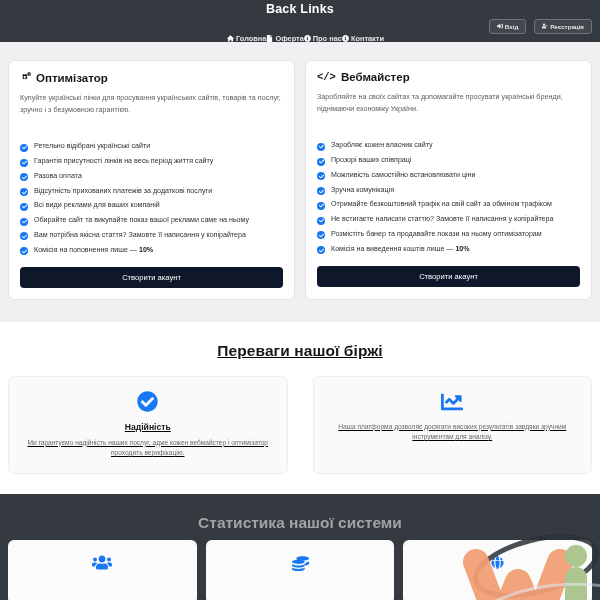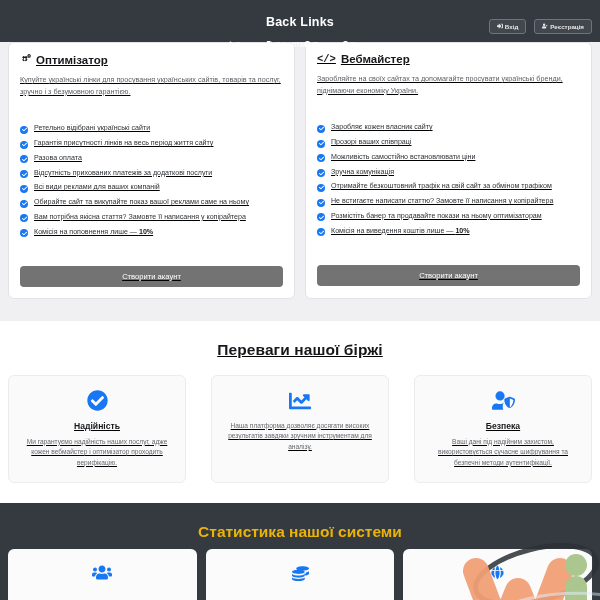--- a/index.html
+++ b/index.html
@@ -16,29 +16,29 @@
     position: relative;
     height: 42px;
     background: #343a40;
     color: #ffffff;
   }
   .brand {
     text-align: center;
     font-size: 12.5px;
     font-weight: bold;
     color: #ffffff;
-    padding-top: 15px;
+    padding-top: 2px;
     letter-spacing: .2px;
   }
   .navlinks {
     display: flex;
     justify-content: center;
     align-items: center;
     gap: 0;
-    margin-top: 11px;
+    margin-top: 18px;
     padding-left: 11px;
   }
   .navlink {
     display: flex;
     align-items: center;
     gap: 2px;
     font-size: 7.4px;
     color: rgba(255,255,255,.88);
     text-decoration: none;
     white-space: nowrap;
@@ -64,22 +64,21 @@
     padding: 3px 7px;
     white-space: nowrap;
     cursor: pointer;
     font-weight: bold;
   }
   .btn-outline svg { width: 6px; height: 6px; fill: #e6e6e6; }
 
   
   .section-top {
     background: #f0f0f2;
-    padding: 0 8px 22px 8px;
-    text-decoration: underline;
+    padding: 18px 8px 22px 8px;
   }
   .cards-row {
     display: flex;
     gap: 10px;
   }
   .panel {
     flex: 1;
     background: #ffffff;
     border: 1px solid #e3e3e6;
     border-radius: 6px;
@@ -126,22 +125,22 @@
     align-items: center;
     justify-content: center;
     margin-top: .4px;
   }
   .check svg { width: 5px; height: 5px; fill: #ffffff; }
   .feat-list li b { font-weight: bold; color: #16181b; }
 
   .btn-primary {
     display: block;
     width: 100%;
-    margin-top: 26px;
-    background: #737373;
+    margin-top: 9px;
+    background: #0f172a;
     color: #ffffff;
     border: none;
     border-radius: 4px;
     padding: 6px 0;
     font-size: 7.6px;
     font-family: inherit;
     cursor: pointer;
     text-align: center;
   }
 
@@ -189,21 +188,21 @@
     padding: 20px 8px 0 8px;
     height: 132px;
     overflow: hidden;
   }
   .section-heading-light {
     position: relative;
     z-index: 2;
     text-align: center;
     font-size: 15.5px;
     font-weight: bold;
-    color: #eab308;
+    color: #a3a3a3;
     margin-bottom: 8px;
   }
   .stats-row { position: relative; z-index: 2; display: flex; gap: 9px; }
   .stat-card {
     flex: 1;
     background: #fbfbfc;
     border-radius: 6px;
     padding: 12px 10px 30px 10px;
     text-align: center;
   }
@@ -459,29 +458,20 @@
 
     <div class="adv-card">
       <div class="adv-icon">
         <svg width="22" height="22" viewBox="0 0 512 512">
             <path d="M496 384H64V80c0-9-7-16-16-16H16C7 64 0 71 0 80v336c0 18 14 32 32 32h464c9 0 16-7 16-16v-32c0-9-7-16-16-16zM464 96H345c-21 0-32 26-17 41l33 33-73 73-73-73c-12-13-33-13-45 0l-74 74c-6 6-6 16 0 23l23 23c6 6 16 6 22 0l51-51 73 73c12 13 33 13 45 0l96-96 33 33c15 15 41 4 41-17V113c0-9-8-17-17-17z"></path>
           </svg>
       </div>
       <div class="adv-text">Наша платформа дозволяє досягати високих результатів завдяки зручним інструментам для аналізу.</div>
     </div>
 
-    <div class="adv-card">
-      <div class="adv-icon">
-        <svg width="23" height="21" viewBox="0 0 640 512">
-            <path d="M622 203l-120-50c-7-3-15-3-22 0l-120 50c-11 5-18 15-18 27 0 124 72 210 138 237 7 3 15 3 22 0 53-22 138-99 138-237 0-12-7-22-18-27zM496 455V201l99 41c-2 95-58 177-99 213zM224 256a128 128 0 100-256 128 128 0 000 256zm96 50c-14 37-21 76-21 116 0 32 5 63 14 90H29c-16 0-29-13-29-29v-26c0-66 53-119 119-119h18c24 11 50 17 77 17s54-6 77-17h18c7 0 14 1 21 2z"></path>
-          </svg>
-      </div>
-      <div class="adv-title">Безпека</div>
-      <div class="adv-text">Ваші дані під надійним захистом, використовується сучасне шифрування та безпечні методи аутентифікації.</div>
-    </div>
 
   </div>
 </div>
 
 <div class="section-dark">
   <div class="section-heading-light">Статистика нашої системи</div>
   <div class="stats-row">
 
     <div class="stat-card">
       <div class="stat-icon">

